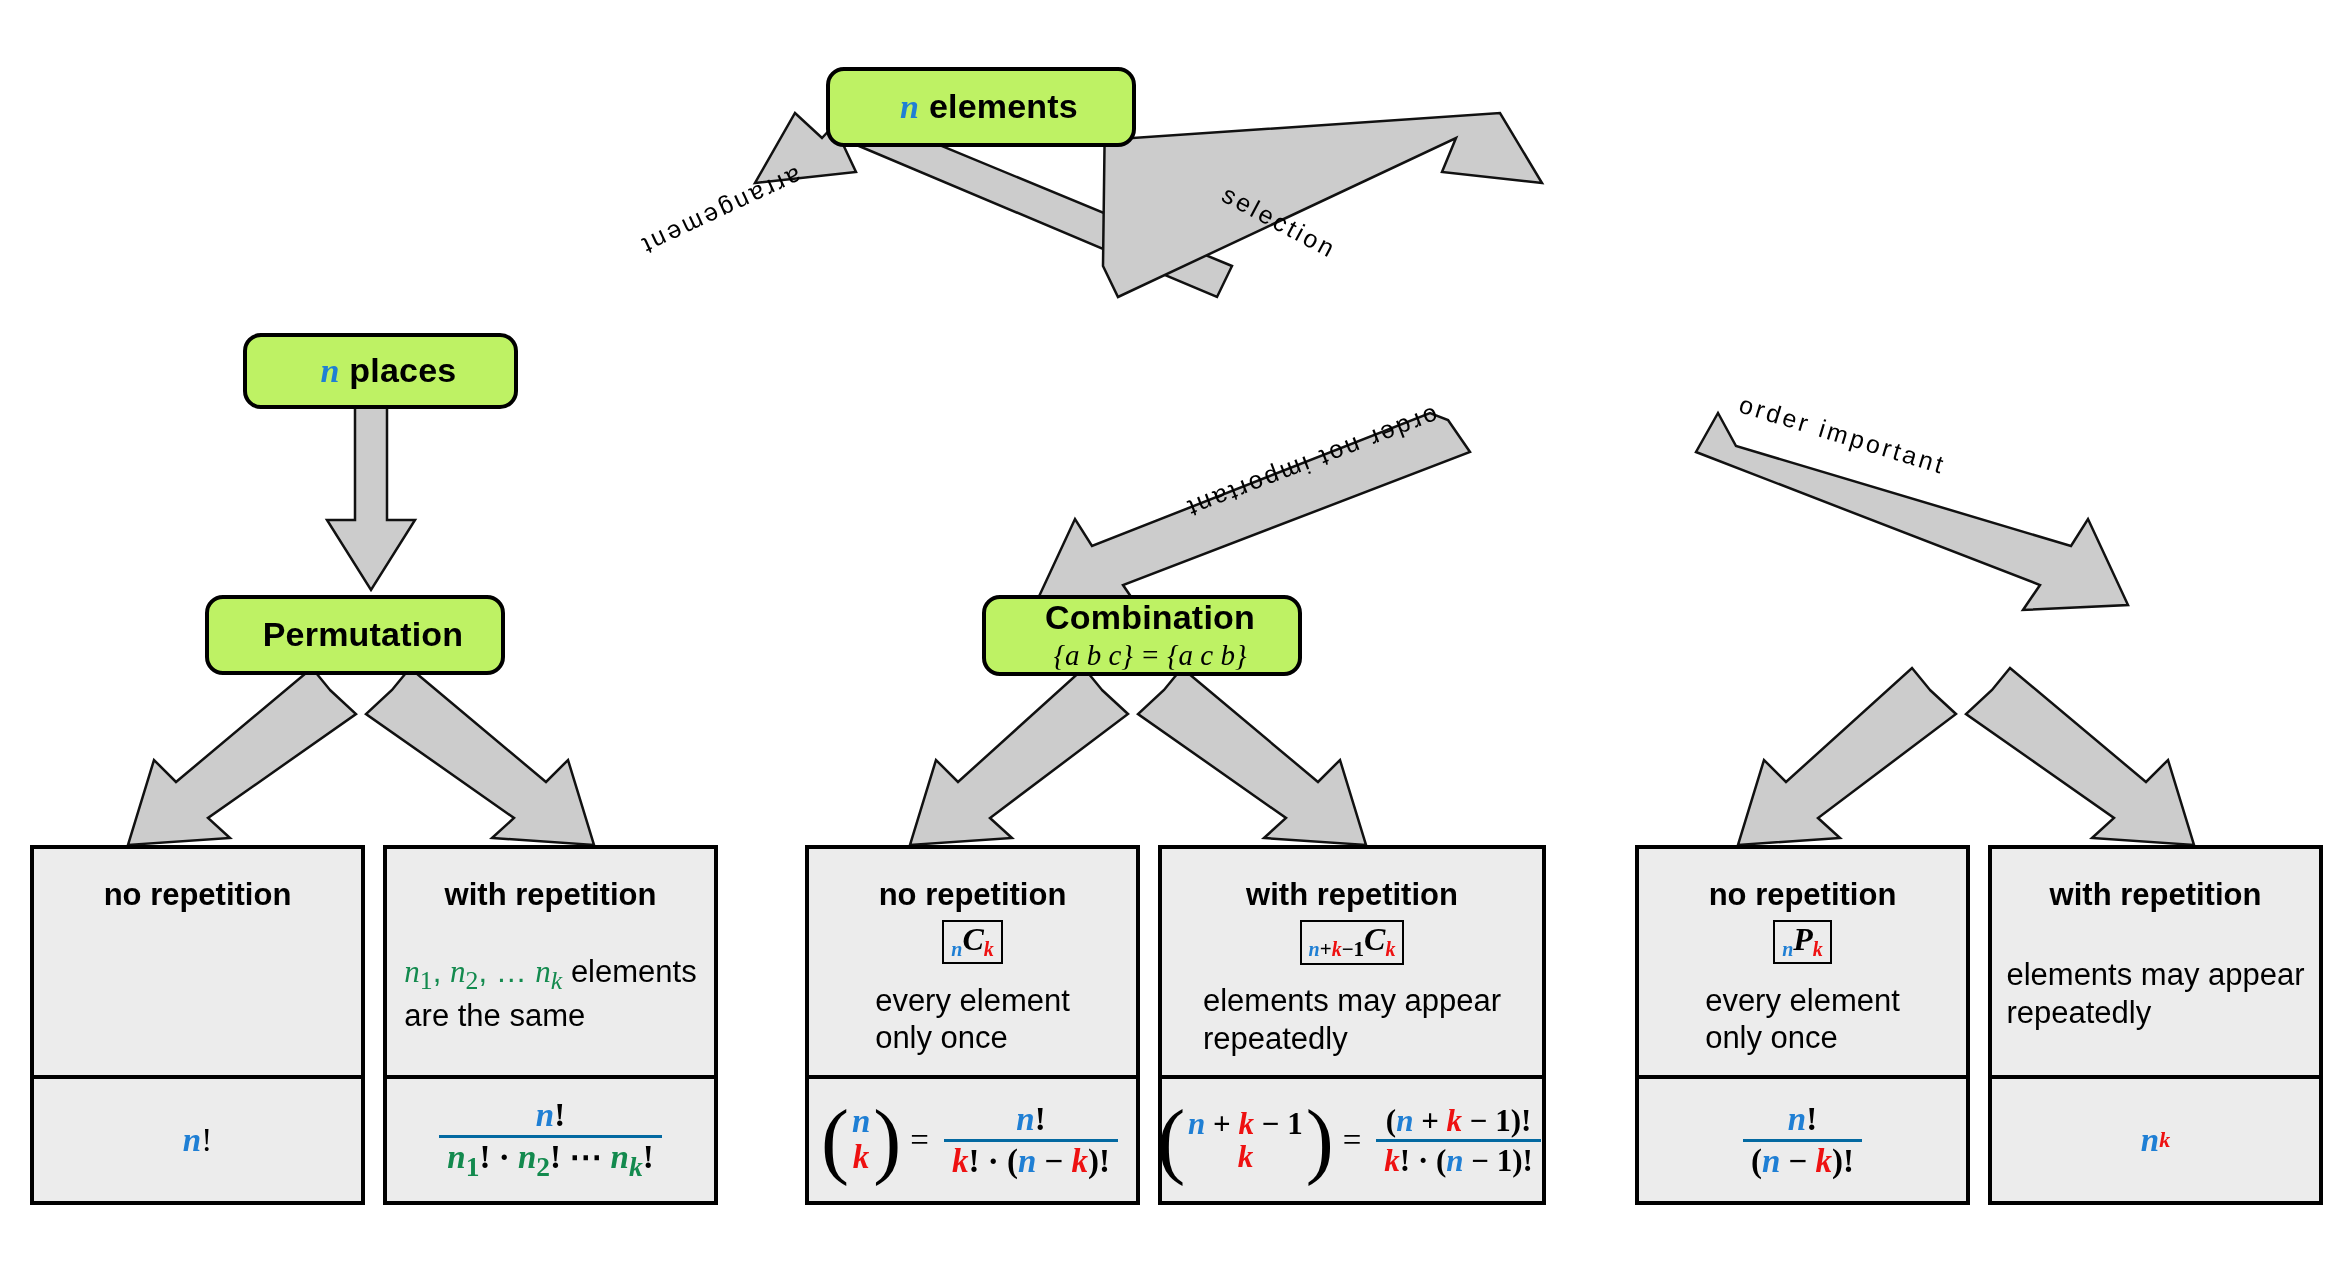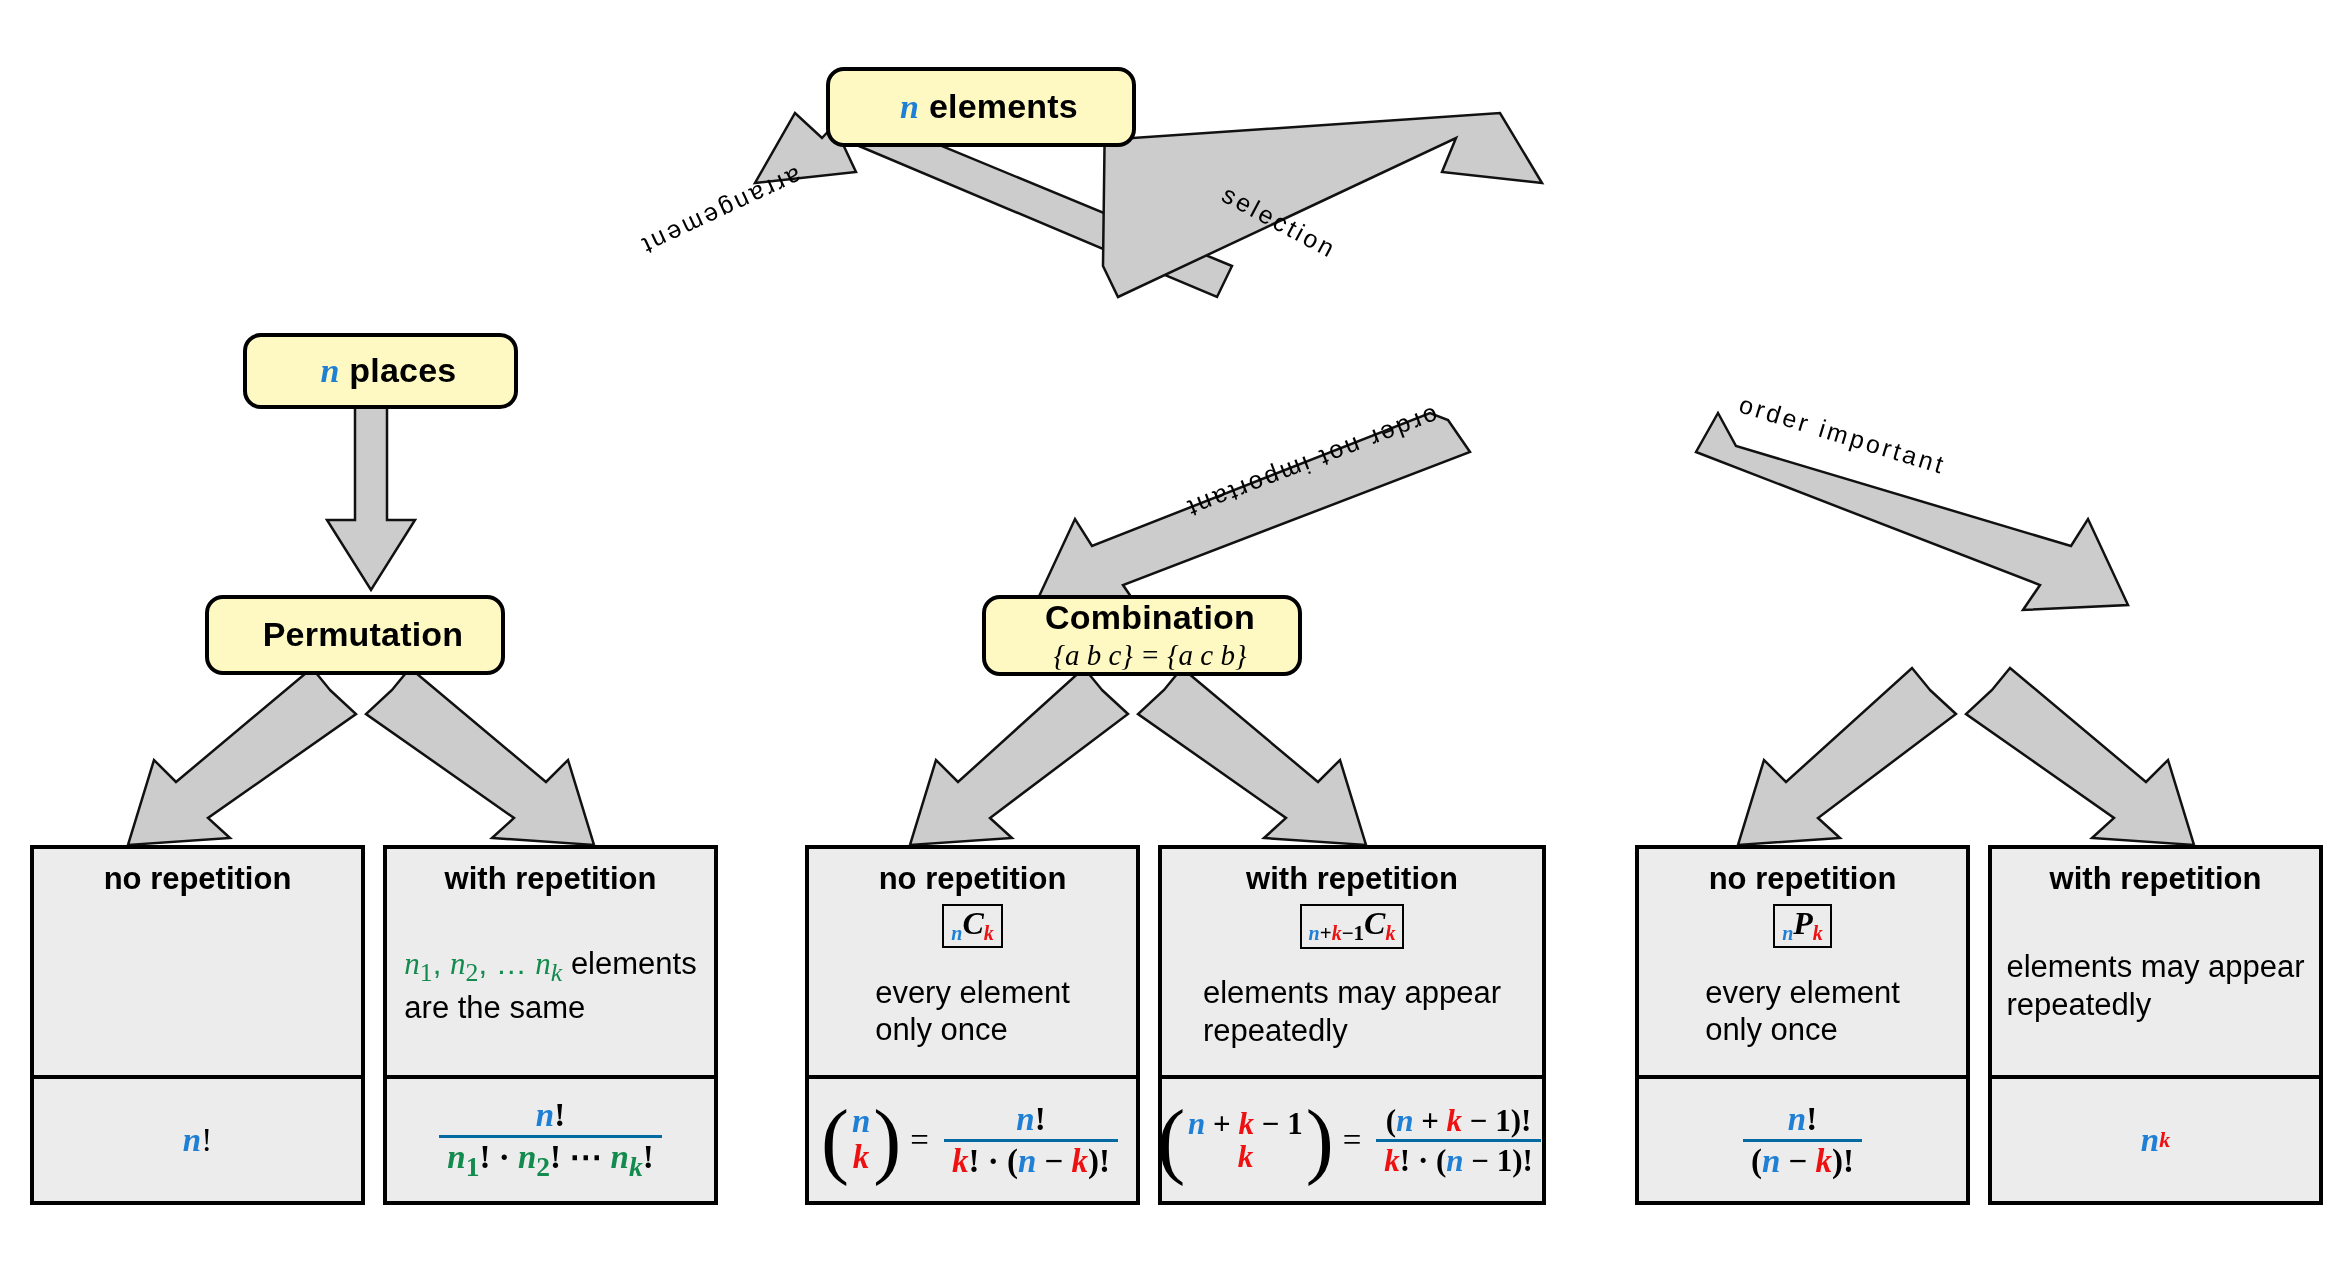--- a/index.html
+++ b/index.html
@@ -12,21 +12,21 @@
     width:2349px;
     height:1281px;
     background:#ffffff;
     overflow:hidden;
   }
 
   
   .node{
     position:absolute;
     box-sizing:border-box;
-    background:#fef9c3;
+    background:#bef264;
     border:4px solid #000;
     border-radius:18px;
     display:flex;
     flex-direction:column;
     align-items:center;
     justify-content:center;
     text-align:center;
     z-index:5;
     padding-left:16px;
   }
@@ -59,21 +59,21 @@
     border-radius:0;
     display:flex;
     flex-direction:column;
     z-index:5;
   }
   .leaf-top{
     flex:1 1 auto;
     display:flex;
     flex-direction:column;
     align-items:center;
-    padding-top:12px;
+    padding-top:28px;
     border-bottom:4px solid #000;
   }
   .leaf-head{
     font-size:31px;
     font-weight:bold;
     line-height:1.15;
   }
   .leaf-note{
     font-size:31px;
     line-height:1.22;

